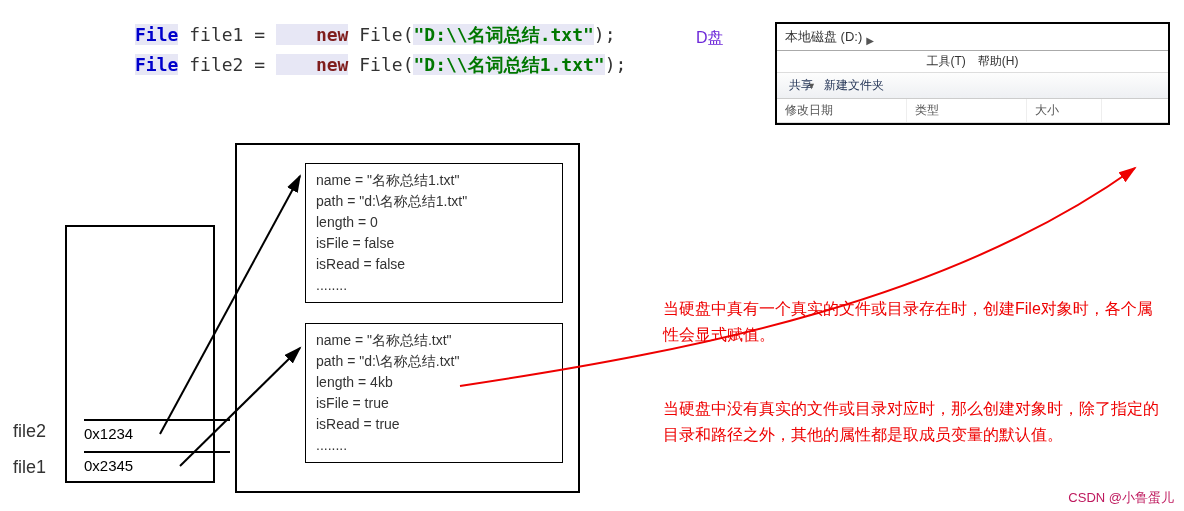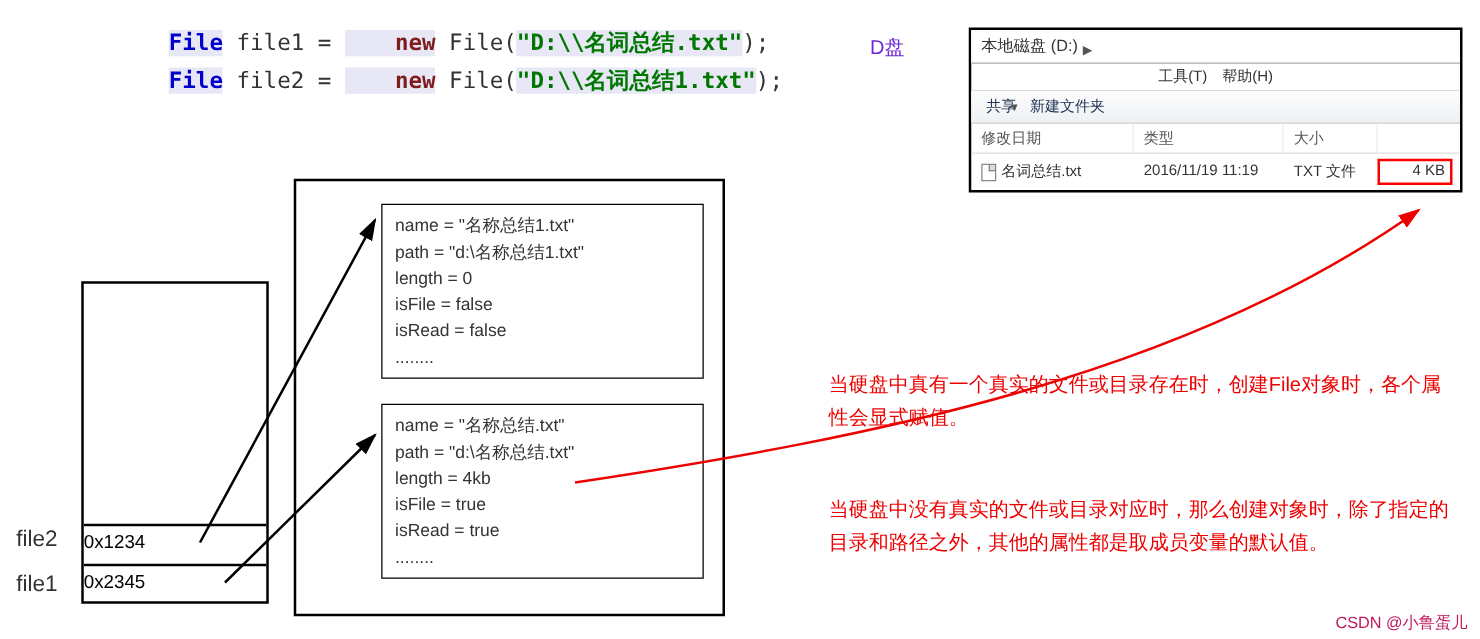--- a/index.html
+++ b/index.html
@@ -30,21 +30,21 @@
   .stack-area {
     position: absolute;
     left: 65px;
     top: 225px;
     width: 150px;
     height: 258px;
     border: 2px solid #000;
   }
   .stack-cell {
     position: absolute;
-    left: 0;
+    left: 17px;
     width: 100%;
     height: 32px;
     border-top: 2px solid #000;
     padding-left: 0;
     padding-top: 4px;
     font-size: 15px;
   }
   .label-file {
     position: absolute;
     font-size: 18px;
@@ -228,29 +228,20 @@
   <div class="ex-toolbar">
     <span>共享</span>
       <span class="drop">▼</span>
     <span>新建文件夹</span>
   </div>
   <div class="ex-cols">
     <div>修改日期</div>
     <div>类型</div>
     <div>大小</div>
   </div>
-  <div class="ex-row">
-    <div class="fname">
-      <span class="file-icon"></span>
-      <span>名词总结.txt</span>
-    </div>
-    <div>2016/11/19 11:19</div>
-    <div>TXT 文件</div>
-    <div class="size">4 KB</div>
-  </div>
 </div>
 
 <div class="red-text" style="top:296px;width:500px">当硬盘中真有一个真实的文件或目录存在时，创建File对象时，各个属性会显式赋值。</div>
 <div class="red-text" style="top:396px;width:510px">当硬盘中没有真实的文件或目录对应时，那么创建对象时，除了指定的目录和路径之外，其他的属性都是取成员变量的默认值。</div>
 
 <div class="watermark">CSDN @小鲁蛋儿</div>
 
 <svg class="overlay">
   <defs>
     <marker id="ah-black" markerWidth="10" markerHeight="10" refX="8" refY="3" orient="auto">

